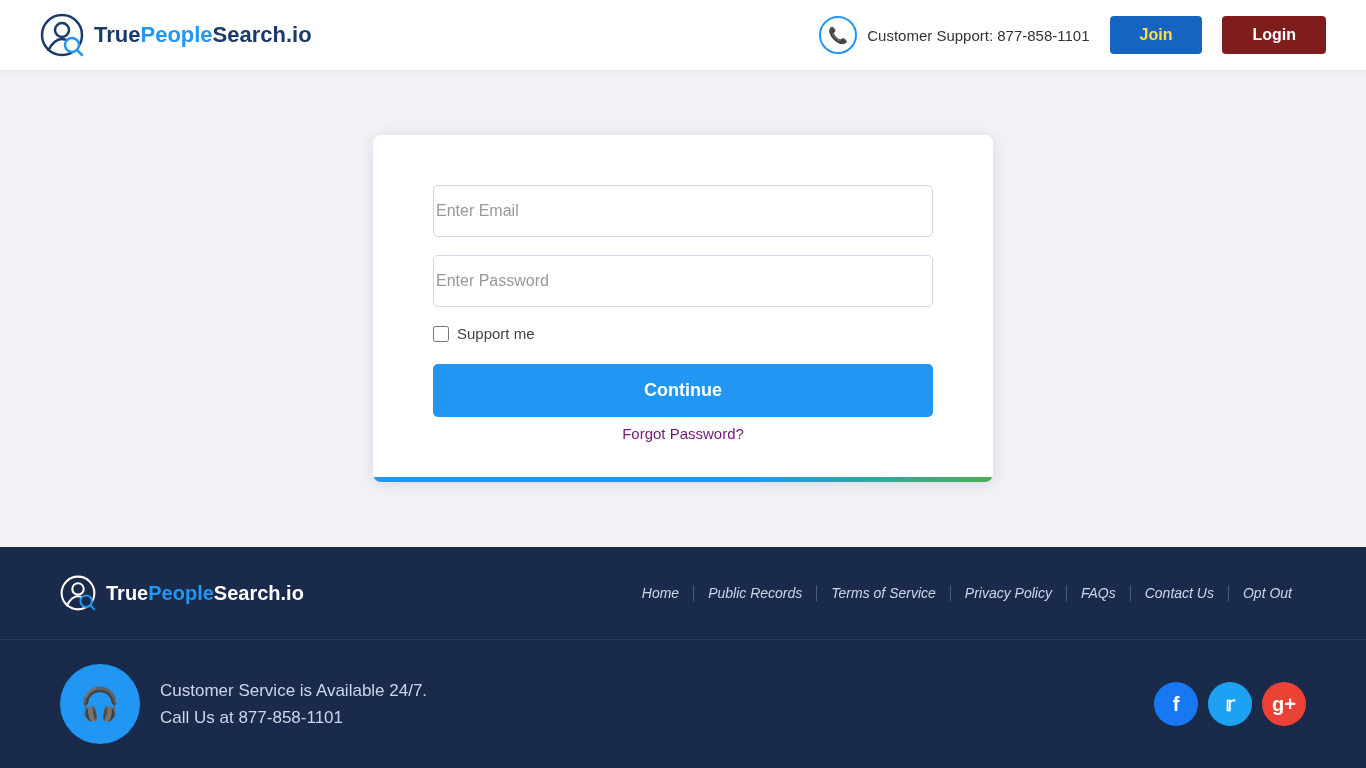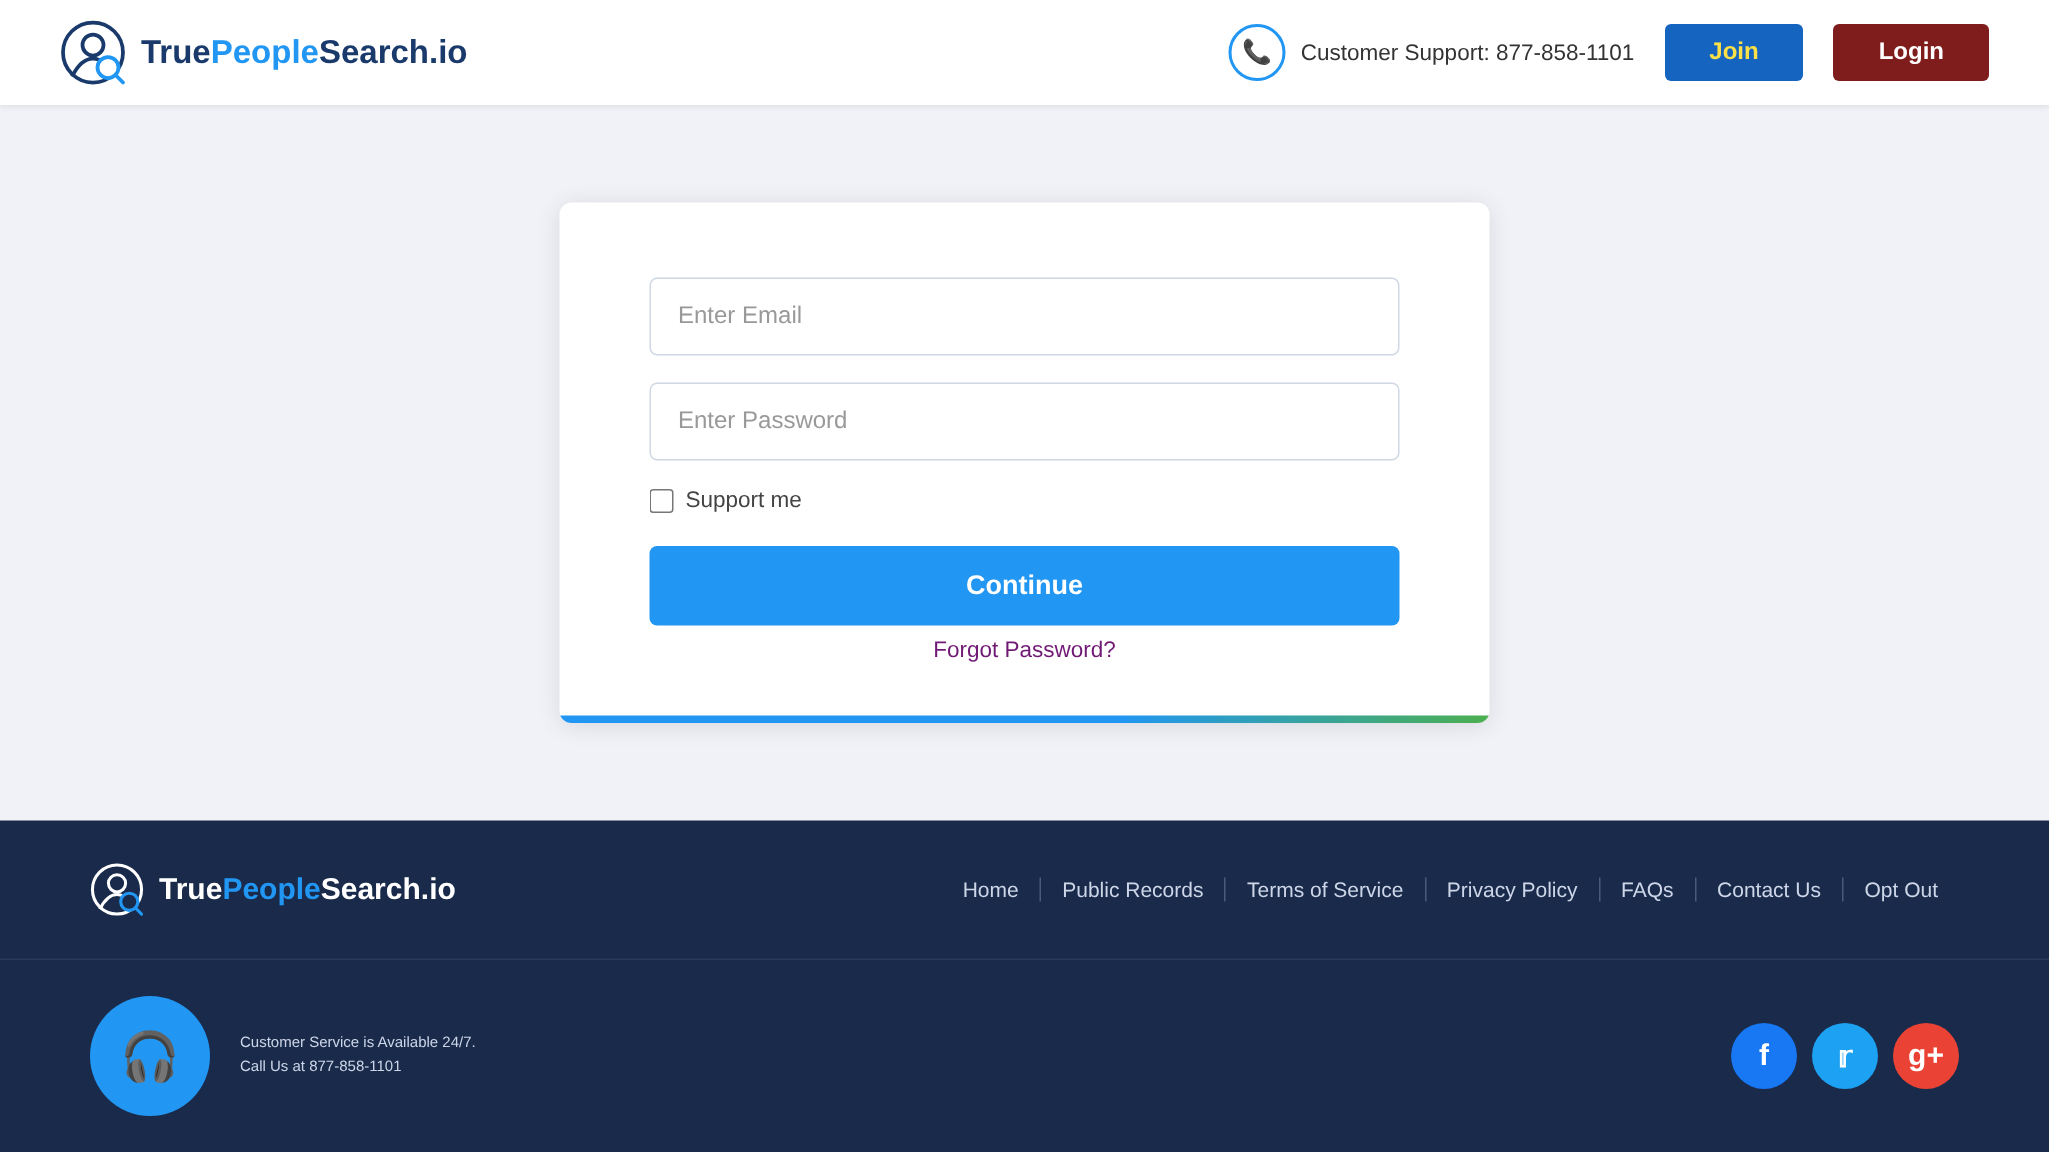--- a/index.html
+++ b/index.html
@@ -115,21 +115,21 @@
       font-weight: 700;
       color: #1a3a6b;
       margin-bottom: 32px;
     }
 
     .form-group {
       margin-bottom: 18px;
     }
     .form-input {
       width: 100%;
-      padding: 16px 18px;
+      padding: 16px 2px;
       border: 1.5px solid #cfd8e3;
       border-radius: 5px;
       font-size: 16px;
       color: #555;
       outline: none;
       background: #fff;
     }
     .form-input::placeholder {
       color: #999;
     }
@@ -191,20 +191,21 @@
     }
     .footer-true { color: #fff; }
     .footer-people { color: #2196f3; }
     .footer-search { color: #fff; }
 
     .footer-nav {
       display: flex;
       align-items: center;
       gap: 0;
       flex-wrap: wrap;
+      font-style: italic;
     }
     .footer-nav a {
       color: #cdd6e8;
       text-decoration: none;
       font-size: 14px;
       padding: 0 14px;
       border-right: 1px solid #4a5a7a;
       cursor: pointer;
     }
     .footer-nav a:last-child { border-right: none; }
@@ -226,21 +227,21 @@
       border-radius: 50%;
       background: #2196f3;
       display: flex;
       align-items: center;
       justify-content: center;
       font-size: 32px;
       color: #fff;
       flex-shrink: 0;
     }
     .support-text {
-      font-size: 10px;
+      font-size: 17px;
       color: #cdd6e8;
       line-height: 1.6;
     }
 
     .social-icons {
       display: flex;
       gap: 10px;
     }
     .social-btn {
       width: 44px;

